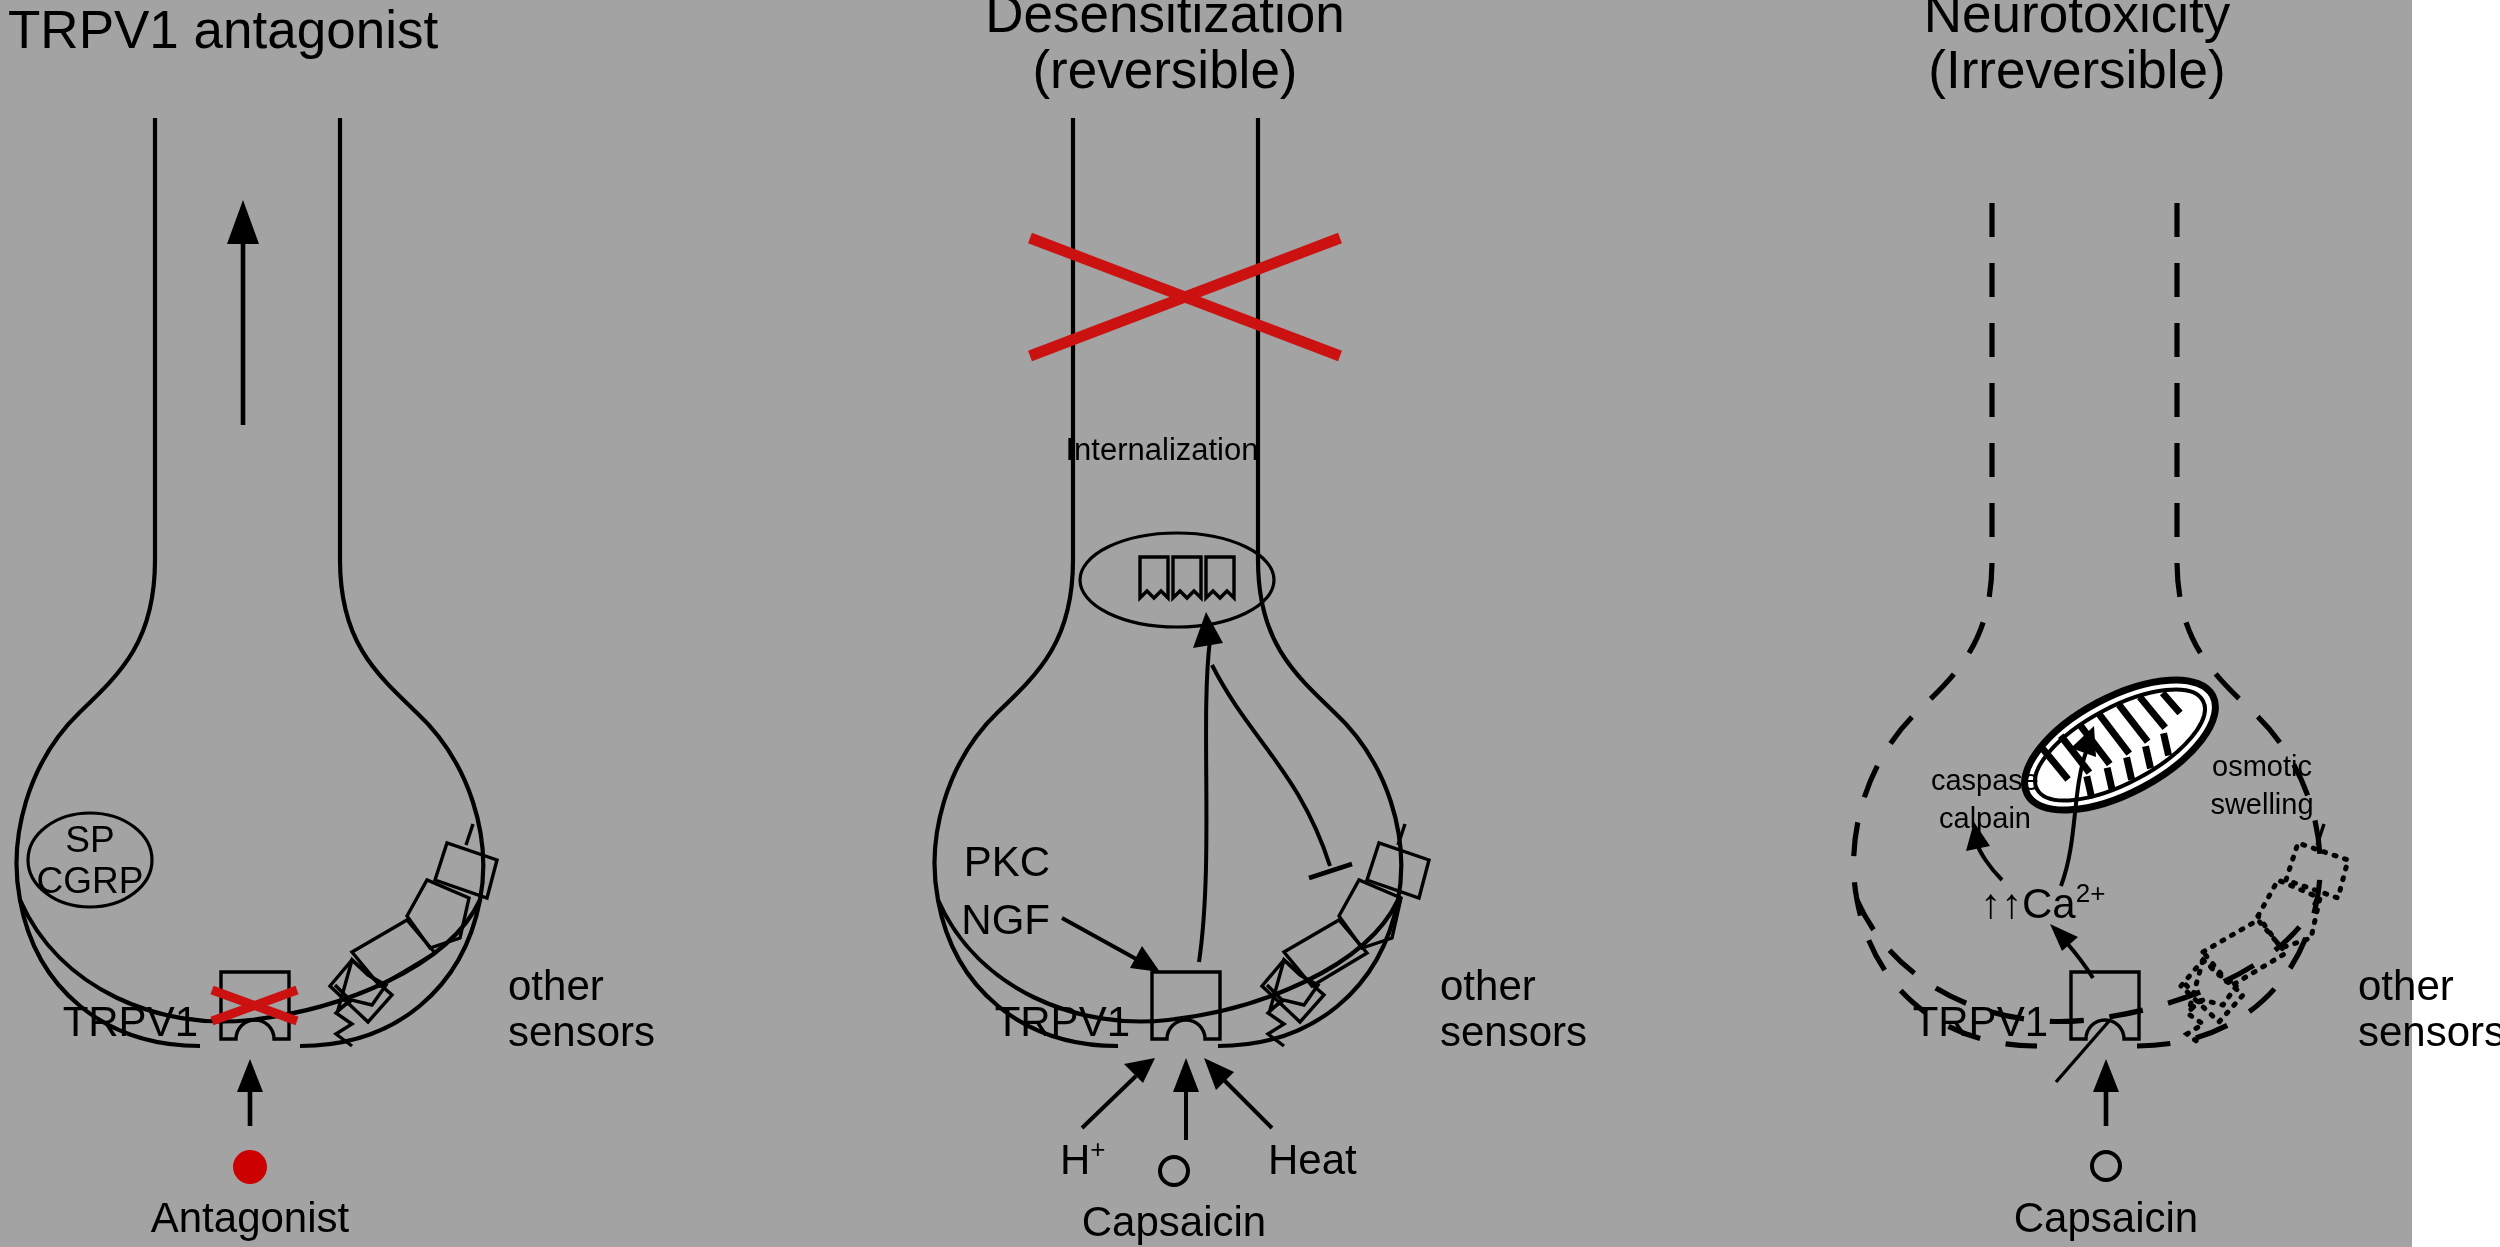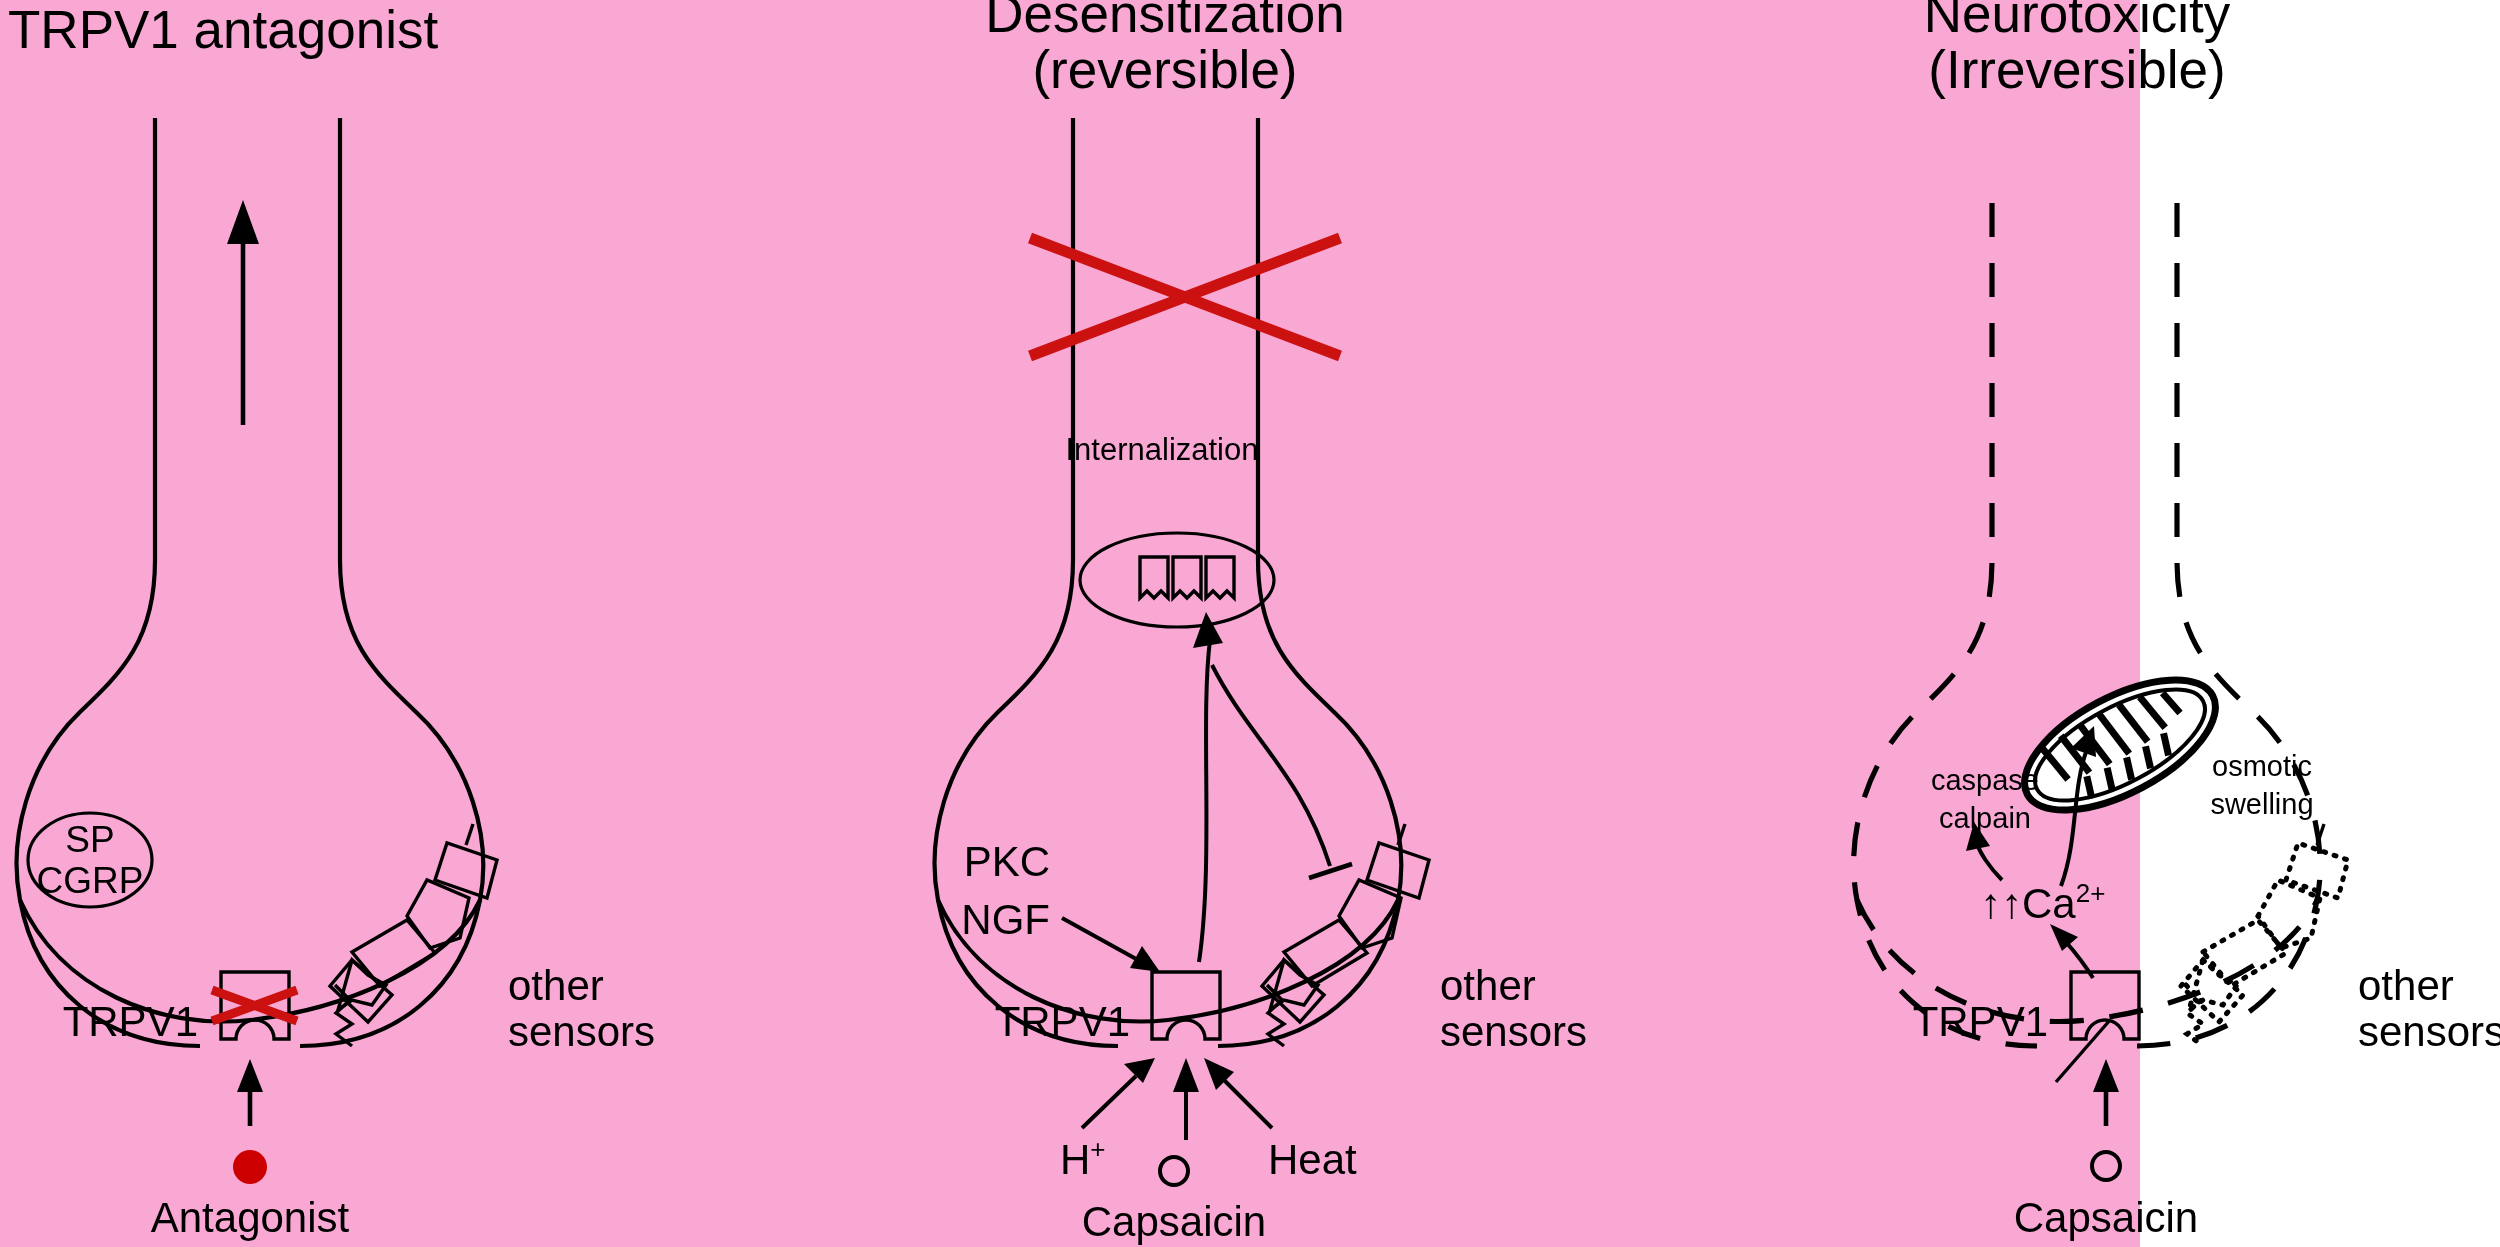--- a/index.html
+++ b/index.html
@@ -1,18 +1,18 @@
 <!DOCTYPE html>
 <html><head>
 <meta charset="utf-8">
 <style>
   html,body{margin:0;padding:0;background:#ffffff;}
   body{width:2500px;height:1247px;overflow:hidden;
        font-family:"Liberation Sans","DejaVu Sans",sans-serif;}
-  #stage{position:relative;width:2140px;height:1247px;background:#f9a8d4;}
+  #stage{position:relative;width:2412px;height:1247px;background:#a3a3a3;}
   svg{display:block;}
   .ttl{font-family:"Liberation Sans","DejaVu Sans",sans-serif;font-size:53px;fill:#000;}
   .lbl{font-family:"Liberation Sans","DejaVu Sans",sans-serif;font-size:42px;fill:#000;}
   .lbl-sm{font-family:"Liberation Sans","DejaVu Sans",sans-serif;font-size:31px;fill:#000;}
   .lbl-xs{font-family:"Liberation Sans","DejaVu Sans",sans-serif;font-size:29px;fill:#000;}
   .ves{font-family:"Liberation Sans","DejaVu Sans",sans-serif;font-size:37px;fill:#000;}
   .sup{font-size:0.62em;}
   .stroke{fill:none;stroke:#000;stroke-width:4.2;}
   .stroke-thin{fill:none;stroke:#000;stroke-width:3.4;}
   .stroke-ves{fill:none;stroke:#000;stroke-width:3.2;}

